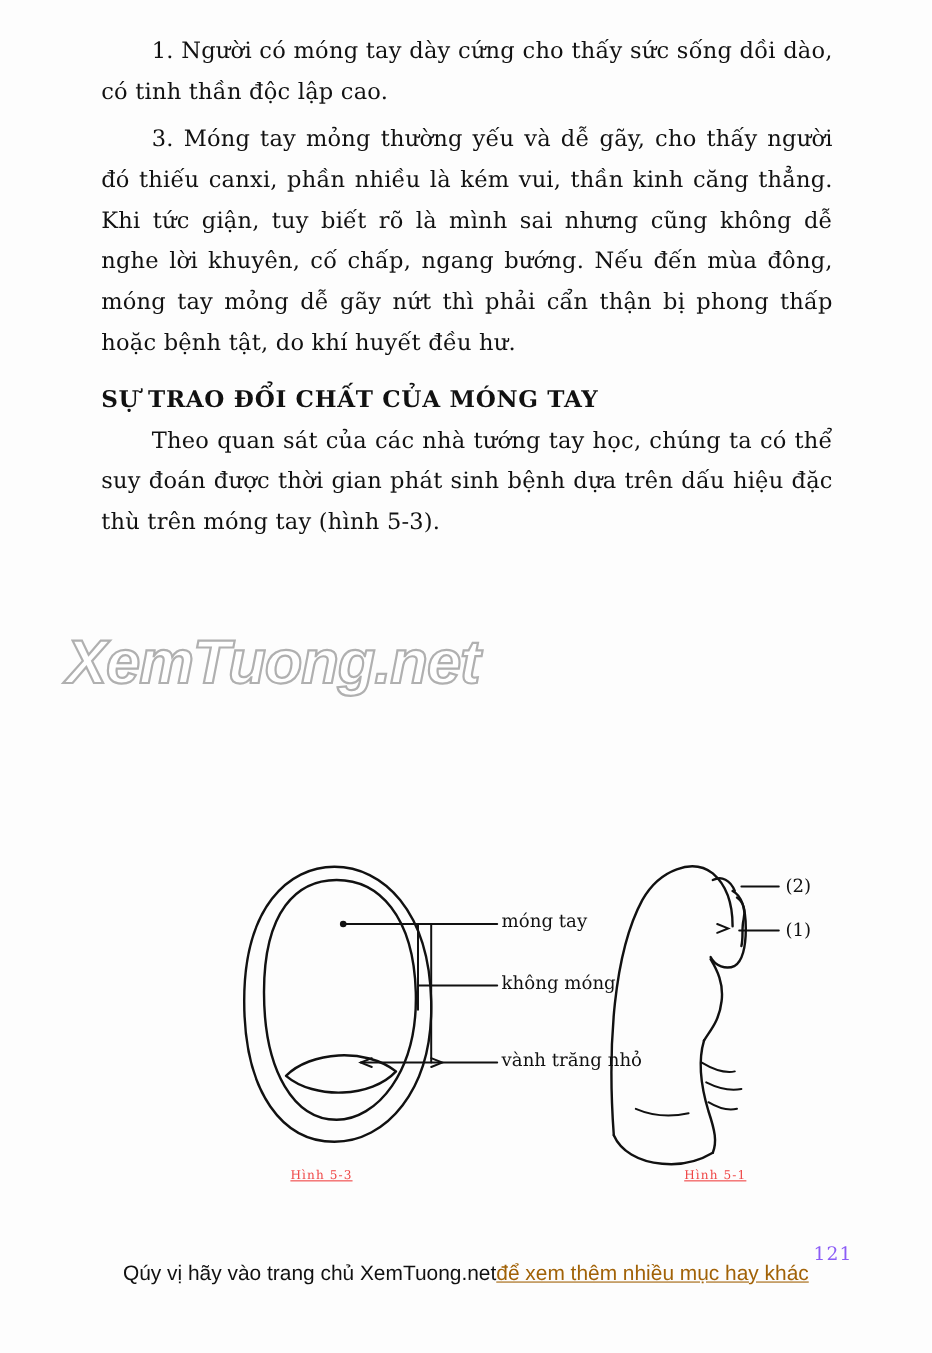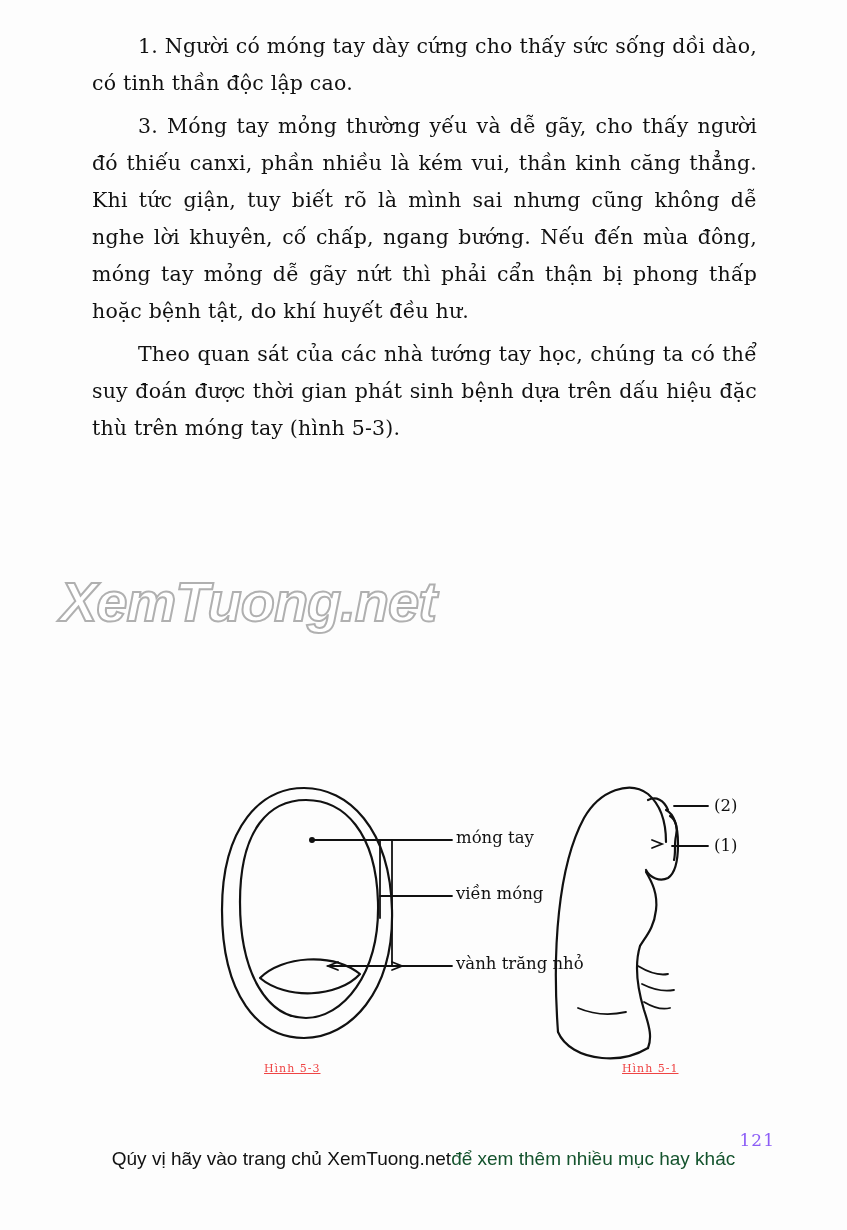--- a/index.html
+++ b/index.html
@@ -122,21 +122,22 @@
     position: absolute;
     left: 0;
     top: 1148px;
     width: 847px;
     text-align: center;
     font-family: "Liberation Sans", sans-serif;
     font-size: 19px;
     color: #111;
   }
   .footer .green {
-    color: #14532d;
+    color: #a16207;
+    text-decoration: underline;
   }
   .page-number {
     position: absolute;
     right: 72px;
     top: 1130px;
     font-family: "DejaVu Serif", serif;
     font-size: 17px;
     color: #8b5cf6;
     letter-spacing: 1px;
     filter: blur(0.3px);
@@ -148,20 +149,21 @@
   .ink-thin { fill: none; stroke: #111; stroke-width: 1.8; stroke-linecap: round; }
 </style>
 </head>
 <body>
 
 <div class="page">
 
   <div class="content">
     <p class="para">1. Người có móng tay dày cứng cho thấy sức sống dồi dào, có tinh thần độc lập cao.</p>
     <p class="para">3. Móng tay mỏng thường yếu và dễ gãy, cho thấy người đó thiếu canxi, phần nhiều là kém vui, thần kinh căng thẳng. Khi tức giận, tuy biết rõ là mình sai nhưng cũng không dễ nghe lời khuyên, cố chấp, ngang bướng. Nếu đến mùa đông, móng tay mỏng dễ gãy nứt thì phải cẩn thận bị phong thấp hoặc bệnh tật, do khí huyết đều hư.</p>
+    <h2 class="section-title">SỰ TRAO ĐỔI CHẤT CỦA MÓNG TAY</h2>
     <p class="para">Theo quan sát của các nhà tướng tay học, chúng ta có thể suy đoán được thời gian phát sinh bệnh dựa trên dấu hiệu đặc thù trên móng tay (hình 5-3).</p>
   </div>
 
   <div class="figures">
 
     <div class="fig-left">
       <svg width="380" height="300" viewBox="0 0 380 300">
 
         <path class="ink" d="M70 140 C70 55 110 18 152 18 C196 18 238 58 240 140 C242 222 198 268 152 268 C106 268 70 225 70 140 Z"></path>
 
@@ -175,21 +177,21 @@
 
         <line class="ink-thin" x1="228" y1="70" x2="228" y2="148"></line>
         <line class="ink-thin" x1="228" y1="126" x2="300" y2="126"></line>
         <line class="ink-thin" x1="240" y1="70" x2="240" y2="196"></line>
 
         <line class="ink-thin" x1="176" y1="196" x2="300" y2="196"></line>
         <path class="ink-thin" d="M186 192 L176 196 L186 200"></path>
         <path class="ink-thin" d="M240 192 L250 196 L240 200"></path>
       </svg>
       <span class="fig-label" style="left:304px; top:58px;">móng tay</span>
-      <span class="fig-label" style="left:304px; top:114px;">viền móng</span>
+      <span class="fig-label" style="left:304px; top:114px;">không móng</span>
       <span class="fig-label" style="left:304px; top:184px;">vành trăng nhỏ</span>
       <span class="fig-caption cap-left">Hình 5-3</span>
     </div>
 
     <div class="fig-right">
       <svg width="240" height="300" viewBox="0 0 240 300">
 
         <path class="ink" d="M36 262 C30 180 36 96 62 48 C78 20 108 10 126 24 C140 36 144 54 144 72"></path>
 
         <path class="ink" d="M144 40 C152 44 156 56 156 74 C156 94 152 104 146 108 C138 112 128 108 124 100"></path>

